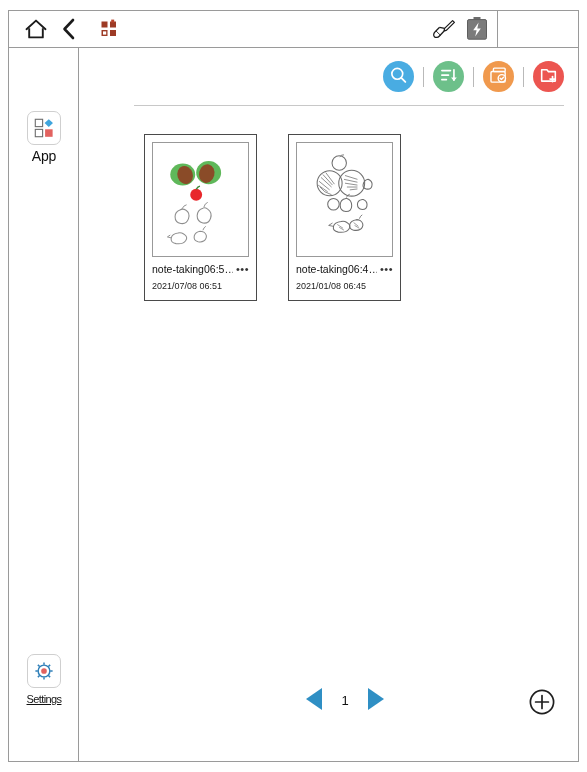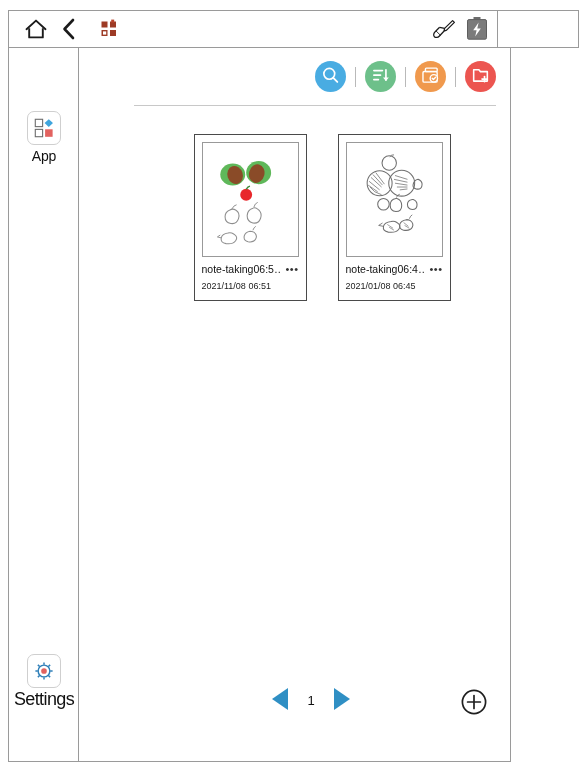--- a/index.html
+++ b/index.html
@@ -72,21 +72,21 @@
   .back-ic { width: 20px; height: 26px; margin-right: 20px; }
   .apps-ic { width: 20px; height: 20px; }
   .brush-ic { width: 26px; height: 22px; }
   .battery-ic { width: 24px; height: 26px; }
 
   
   #mainframe {
     position: absolute;
     left: 0;
     top: 37px;
-    width: 503px;
+    width: 571px;
     height: 715px;
     box-sizing: border-box;
     border: 1px solid #9a9a9a;
     display: flex;
     gap: 33px;
   }
   #sidebar {
     width: 70px;
     height: 100%;
     box-sizing: border-box;
@@ -121,21 +121,21 @@
     align-items: center;
     justify-content: center;
     background: #fff;
   }
   .nav-label {
     font-size: 14px;
     line-height: 17px;
     color: #111;
     letter-spacing: -0.2px;
   }
-  .nav-label.tight { letter-spacing: -0.6px; font-size: 18px; }
+  .nav-label.tight { letter-spacing: -0.6px; font-size: 11px; text-decoration: underline; }
 
   
   #toolbar {
     position: absolute;
     right: 14px;
     top: 13px;
     display: flex;
     align-items: center;
   }
   .tb-sep {
@@ -165,21 +165,20 @@
   }
 
   
   #grid {
     position: absolute;
     left: 32px;
     top: 86px;
     right: 10px;
     display: flex;
     gap: 31px;
-    justify-content: center;
   }
   .note-card {
     width: 113px;
     box-sizing: border-box;
     border: 1px solid #4a4a4a;
     background: #fff;
     cursor: pointer;
   }
   .note-thumb {
     margin: 7px 7px 5px 7px;
@@ -439,21 +438,21 @@
                 <path d="M49 90 q-5 1 -6 5 q-1 5 4 6 q6 1 8 -3 q2 -4 -2 -7 q-2 -1 -4 -1 Z"></path>
                 <path d="M52 89 q1 -3 3 -4" stroke-width="1"></path>
               </g>
             </svg>
           </div>
           <div class="note-meta">
             <div class="note-title-row">
               <span class="note-title">note-taking06:5…</span>
               <span class="note-dots">•••</span>
             </div>
-            <div class="note-date">2021/11/08 06:51</div>
+            <div class="note-date">2021/07/08 06:51</div>
           </div>
         </div>
 
         <div class="note-card">
           <div class="note-thumb">
             <svg viewBox="0 0 99 114" width="100%" height="100%" preserveAspectRatio="xMidYMid meet" aria-hidden="true">
               <g fill="none" stroke="#6f6f6f" stroke-width="1.1">
                 <circle cx="44" cy="19" r="7.5"></circle>
                 <path d="M44.5 12.5 q2 -2.5 4.5 -2" stroke-width="0.9"></path>
                 <circle cx="34" cy="40" r="13"></circle>

